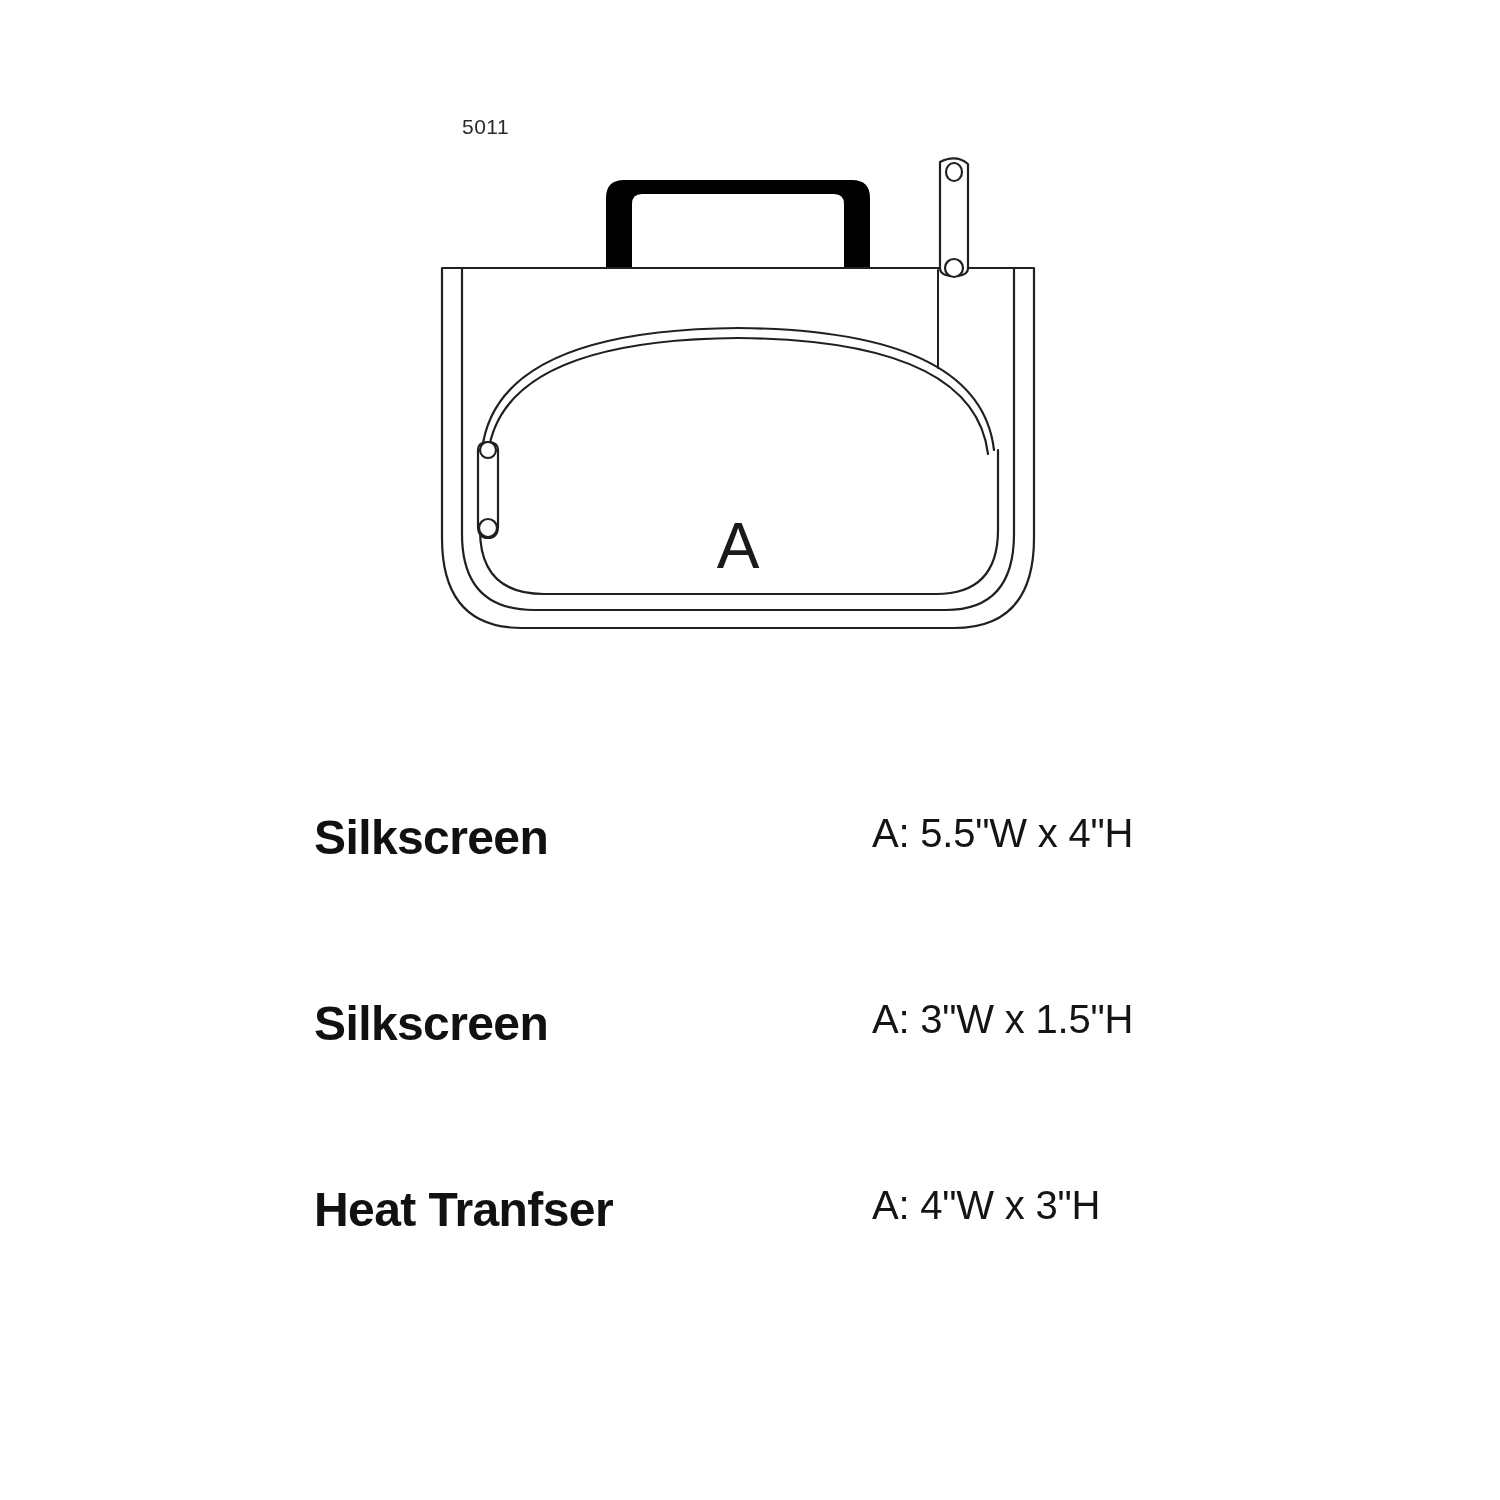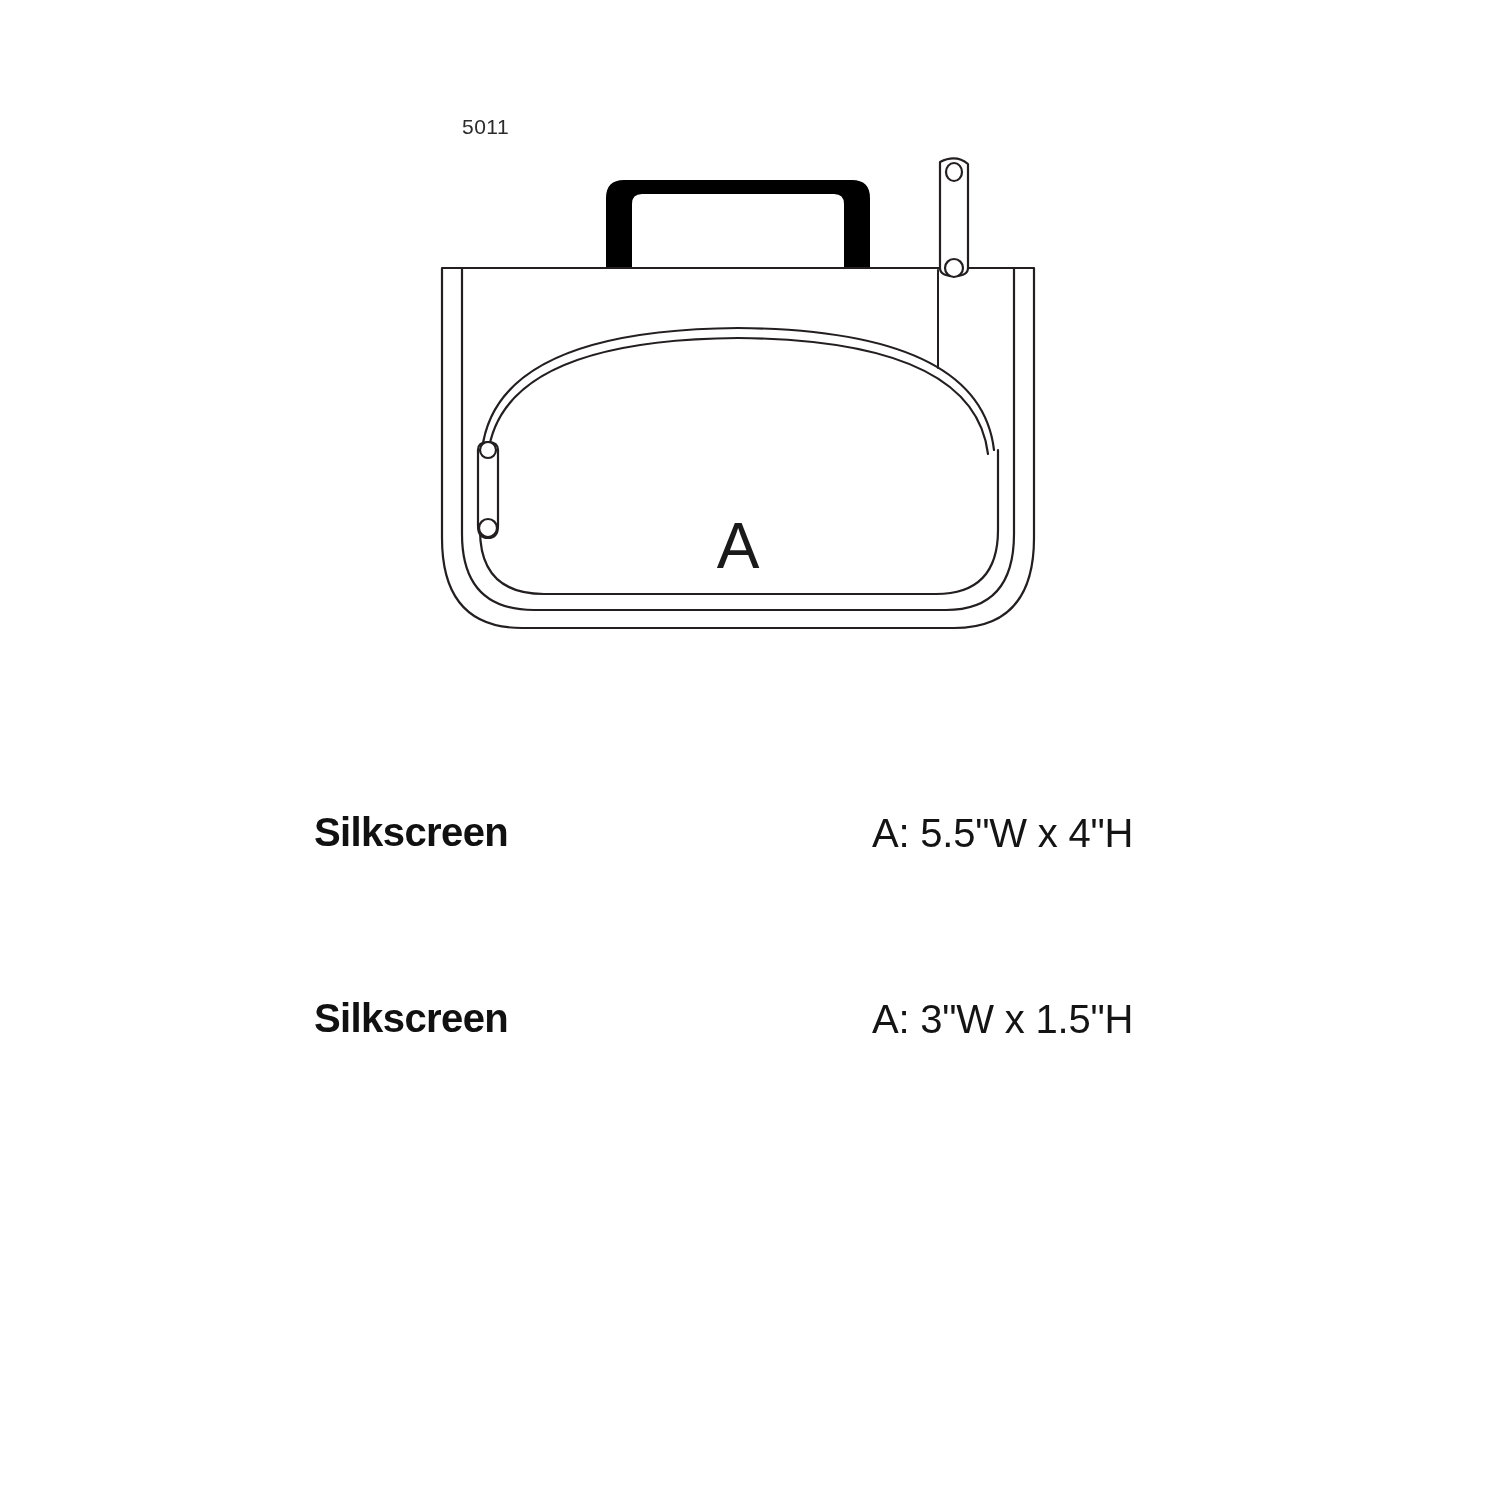--- a/index.html
+++ b/index.html
@@ -43,21 +43,21 @@
     width: 1500px;
   }
   .spec-row {
     position: relative;
     height: 186px;
   }
   .spec-method {
     position: absolute;
     left: 314px;
     top: 0;
-    font-size: 40px;
+    font-size: 48px;
     font-weight: bold;
     letter-spacing: -0.6px;
     color: #111111;
     white-space: nowrap;
   }
   .spec-size {
     position: absolute;
     left: 872px;
     top: 1px;
     font-size: 40px;
@@ -116,16 +116,20 @@
     <div class="spec-row">
       <div class="spec-method">Silkscreen</div>
       <div class="spec-size">A: 5.5"W x 4"H</div>
     </div>
 
     <div class="spec-row">
       <div class="spec-method">Silkscreen</div>
       <div class="spec-size">A: 3"W x 1.5"H</div>
     </div>
 
+    <div class="spec-row">
+      <div class="spec-method">Heat Tranfser</div>
+      <div class="spec-size">A: 4"W x 3"H</div>
+    </div>
 
   </div>
 
 </div>
 
 </body></html>

